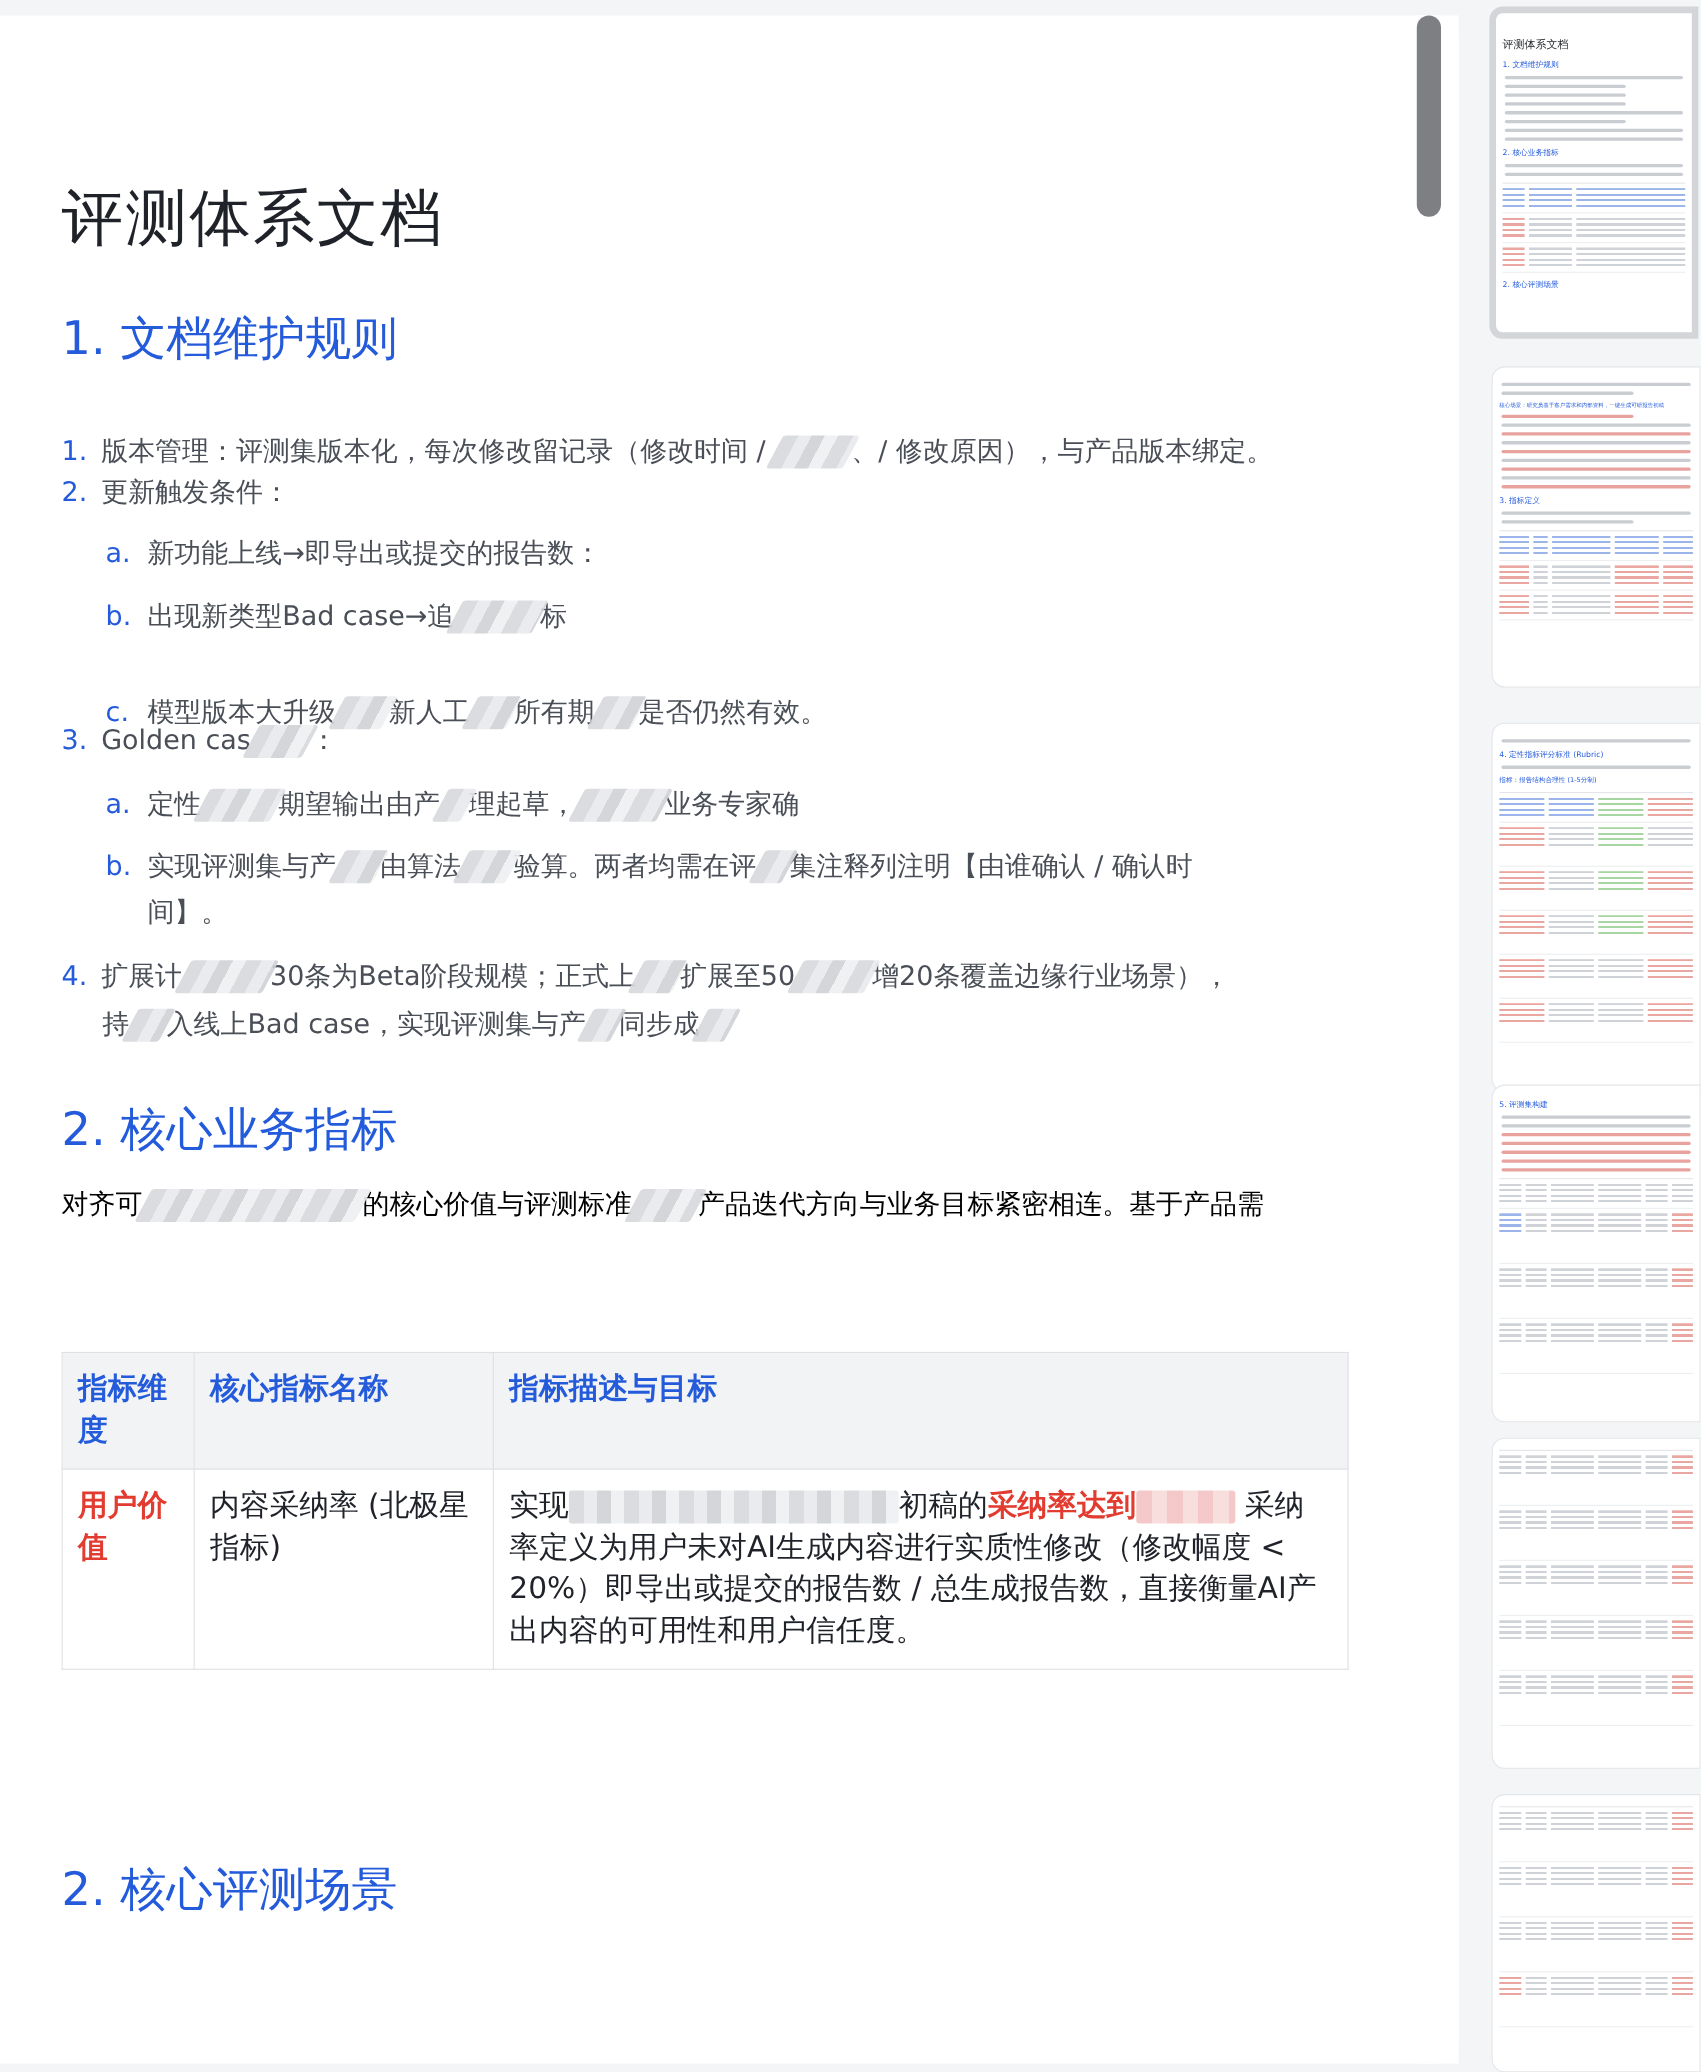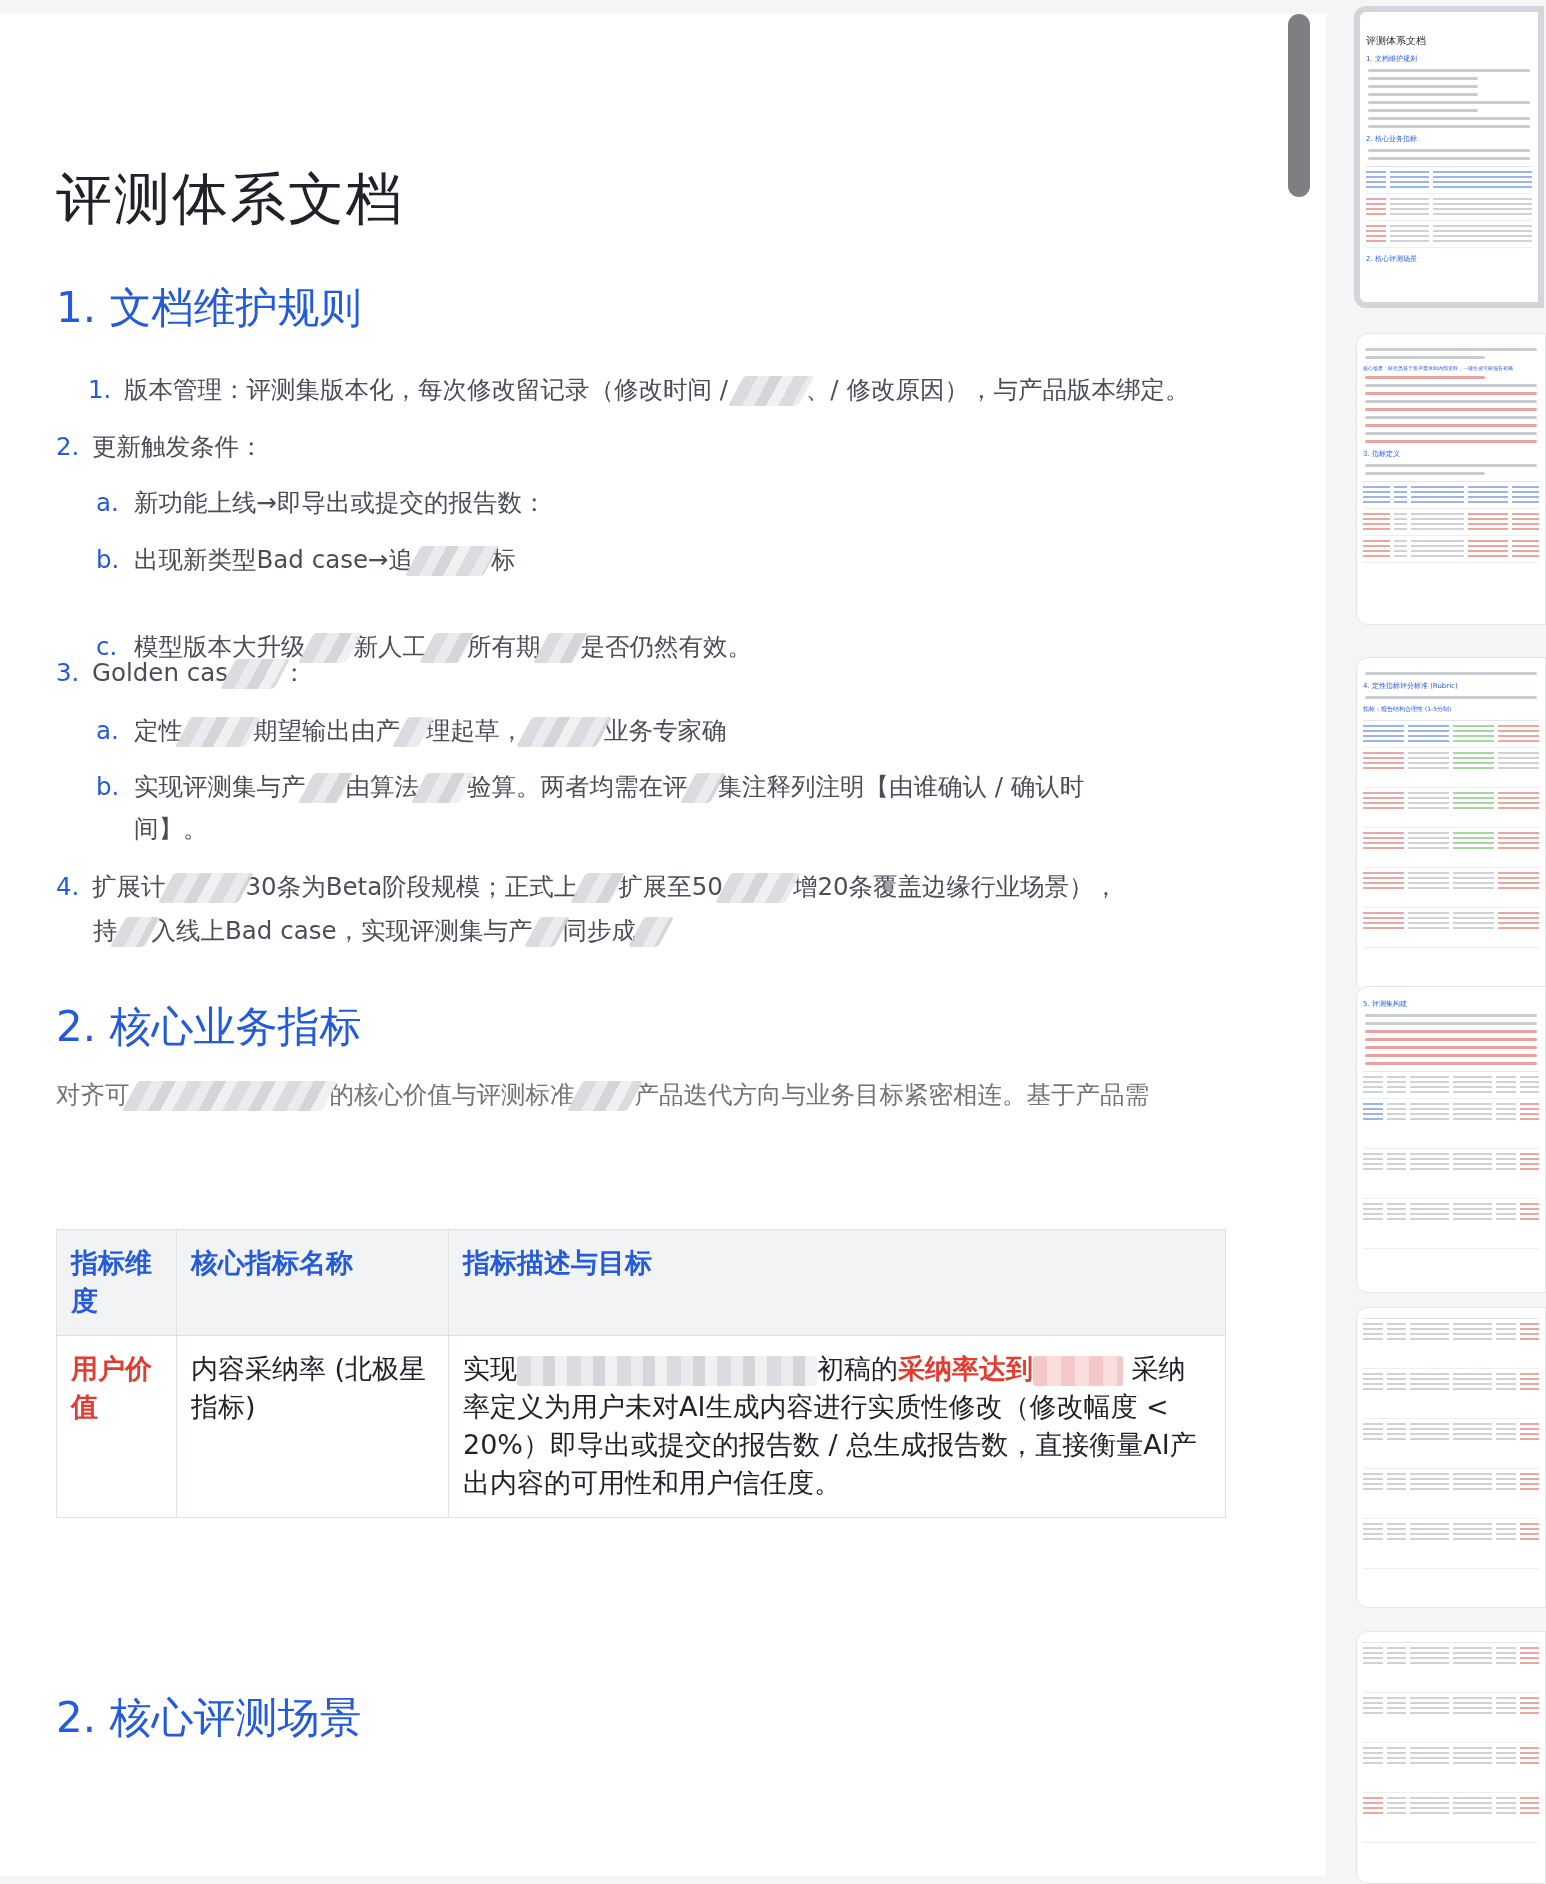--- a/index.html
+++ b/index.html
@@ -18,21 +18,21 @@
   .li { position: absolute; font-size: 24.5px; color: #4a4f57; line-height: 42px; white-space: nowrap; }
   .li .marker { color: #245bdb; display: inline-block; width: 36px; }
   .li.sub .marker { width: 38px; }
   .cont { position: absolute; font-size: 24.5px; color: #4a4f57; line-height: 42px; white-space: nowrap; }
 
   .redact { display: inline-block; height: 30px; vertical-align: middle; border-radius: 3px;
     background: repeating-linear-gradient(90deg, #d6d8dc 0 14px, #e8e9ec 14px 26px, #cfd1d5 26px 38px, #eeeff1 38px 50px);
     opacity: 0.9; transform: skewX(-28deg); }
   .redact.pink { background: repeating-linear-gradient(90deg, #f3c2c2 0 14px, #f8dada 14px 28px); transform: none; }
 
-  .para { position: absolute; left: 0; width: 1195px; font-size: 24.5px; color: #737373; line-height: 45px; }
+  .para { position: absolute; left: 0; width: 1195px; font-size: 24.5px; color: #000000; line-height: 45px; }
 
   .metric-table { position: absolute; left: 0; top: 1215px; width: 1169px; border-collapse: collapse; table-layout: fixed; font-size: 27px; }
   .metric-table th, .metric-table td { border: 1.5px solid #dee0e3; vertical-align: top; text-align: left; padding: 14px 14px; line-height: 38px; }
   .metric-table th { background: #f2f3f5; color: #245bdb; font-weight: 700; height: 106px; }
   .metric-table td { color: #1f2329; }
   .metric-table td.dim { color: #e23b30; font-weight: 700; }
   .red-bold { color: #e23b30; font-weight: 700; }
 
   .scrollbar-track { position: absolute; left: 1288px; top: 14px; width: 38px; height: 1862px; background: #ffffff; }
   .scrollbar-thumb { position: absolute; left: 1288px; top: 14px; width: 22px; height: 183px; background: #7d7f83; border-radius: 11px; }
@@ -55,21 +55,21 @@
 </head>
 <body>
 
 <div class="doc-panel">
   <div class="doc-content">
 
     <h1 class="doc-title">评测体系文档</h1>
 
     <h2 class="h2" style="top:266px;">1. 文档维护规则</h2>
 
-    <div class="li" style="left:0; top:355px;margin-left:32px;">
+    <div class="li" style="left:0; top:375px;">
       <span class="marker">1.</span><span>版本管理：评测集版本化，每次修改留记录（修改时间 / </span><span class="redact" style="width:70px;"></span><span>、/ 修改原因），与产品版本绑定。</span>
     </div>
 
     <div class="li" style="left:0; top:412px;">
       <span class="marker">2.</span><span>更新触发条件：</span>
     </div>
 
     <div class="li sub" style="left:40px; top:468px;">
       <span class="marker">a.</span><span>新功能上线→即导出或提交的报告数：</span>
     </div>

